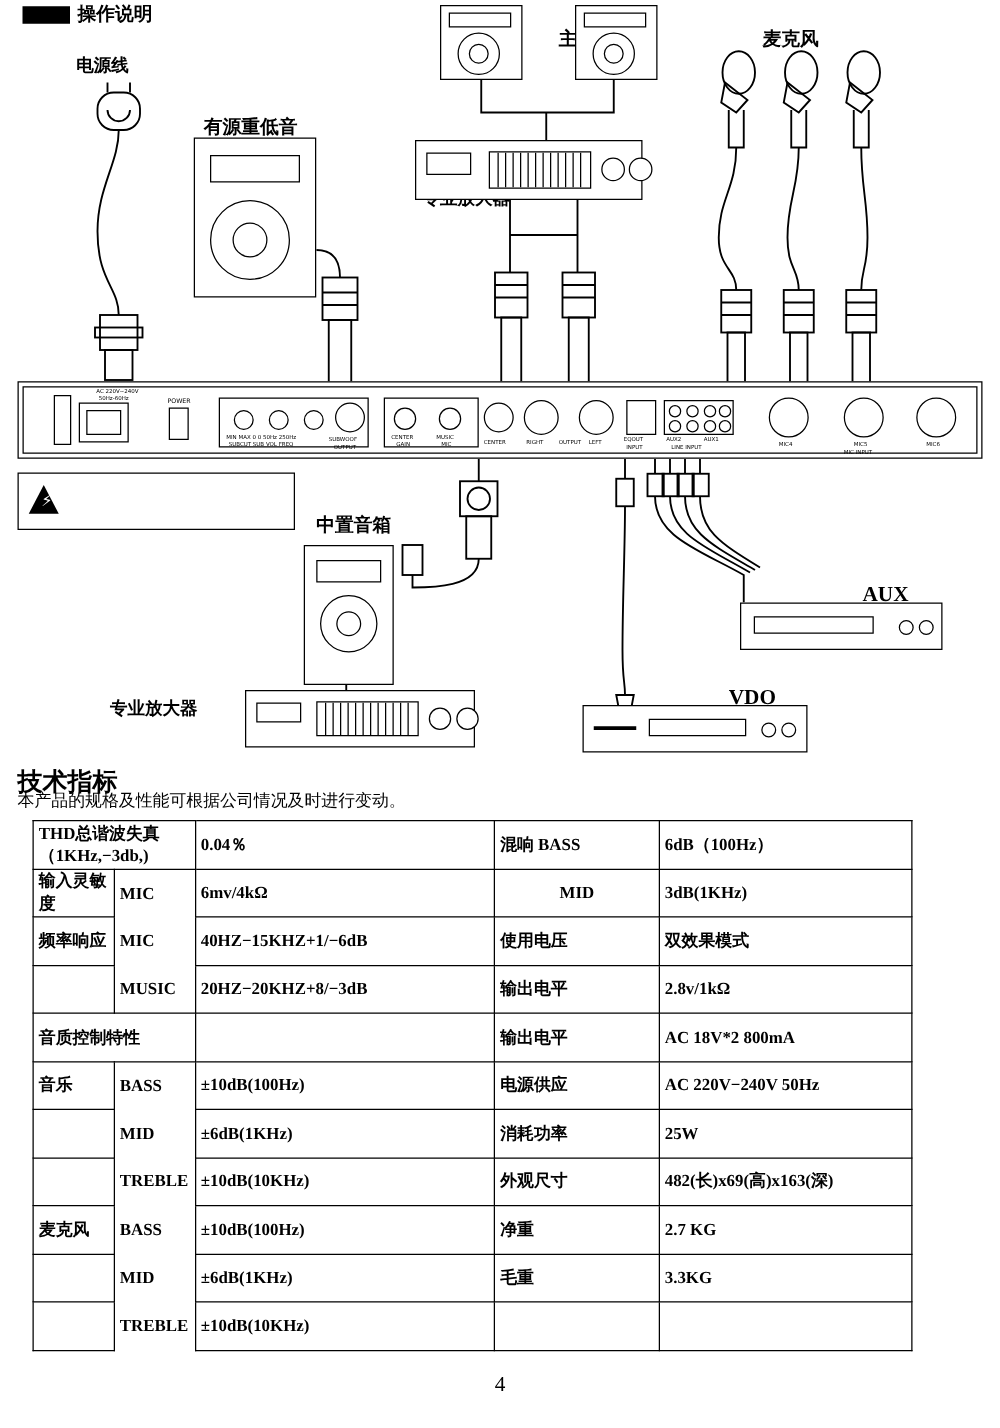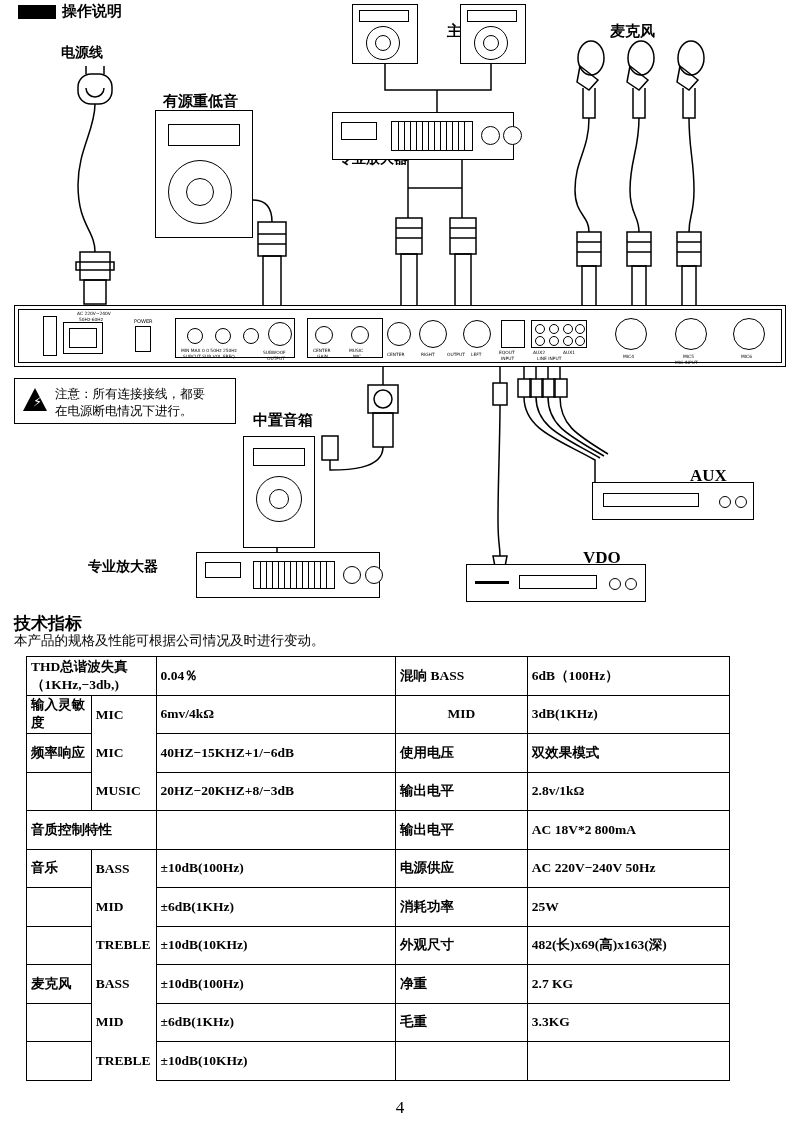--- a/index.html
+++ b/index.html
@@ -46,21 +46,21 @@
   .pknob{position:absolute;border:1px solid #000;border-radius:50%;box-sizing:border-box;}
   .pbox{position:absolute;border:1px solid #000;box-sizing:border-box;}
 
   
   .notice{position:absolute;left:14px;top:378px;width:222px;height:46px;border:1.5px solid #000;box-sizing:border-box;}
   .notice .tri{position:absolute;left:8px;top:9px;width:0;height:0;border-left:12px solid transparent;border-right:12px solid transparent;border-bottom:23px solid #000;}
   .notice .bolt{position:absolute;left:18px;top:16px;color:#fff;font-size:13px;line-height:13px;font-family:"DejaVu Sans",sans-serif;}
   .notice .ntext{position:absolute;left:40px;top:6px;font-size:12.5px;line-height:17px;font-family:"DejaVu Sans",sans-serif;}
 
   
-  .spec-title{position:absolute;left:14px;top:612px;font-size:17px;font-weight:bold;font-family:"DejaVu Sans",sans-serif;}
+  .spec-title{position:absolute;left:14px;top:612px;font-size:20px;font-weight:bold;font-family:"DejaVu Sans",sans-serif;}
   .spec-sub{position:absolute;left:14px;top:632px;font-size:13.5px;font-family:"DejaVu Sans",sans-serif;}
 
   table.spec{position:absolute;left:26px;top:656px;width:704px;border-collapse:collapse;table-layout:fixed;}
   table.spec td{border:1px solid #000;height:37.5px;font-size:13.5px;font-family:"Liberation Serif",serif;font-weight:bold;padding:0 4px;vertical-align:middle;}
   td.c1{width:116px;padding-left:12px;}
   td.c2{width:106px;padding-left:14px;}
   td.c3{width:222px;padding-left:18px;}
   td.c4{width:118px;padding-left:10px;}
   td.c5{width:186px;padding-left:14px;}
   .cjk{font-family:"DejaVu Sans",sans-serif;font-weight:bold;font-size:13px;}
@@ -269,24 +269,20 @@
     <div class="pknob" style="left:718px;top:12px;width:32px;height:32px;"></div>
     <div class="ptxt" style="left:608px;top:48px;">MIC4</div>
     <div class="ptxt" style="left:668px;top:48px;">MIC5</div>
     <div class="ptxt" style="left:726px;top:48px;">MIC6</div>
     <div class="ptxt" style="left:660px;top:54px;">MIC INPUT</div>
   </div>
 
   <div class="notice">
     <div class="tri"></div>
     <div class="bolt">⚡</div>
-    <div class="ntext">
-      <div>注意：所有连接接线，都要</div>
-      <div>在电源断电情况下进行。</div>
-    </div>
   </div>
 
   <div class="spk" style="left:243px;top:436px;width:72px;height:112px;"></div>
   <div class="box" style="left:253px;top:448px;width:52px;height:18px;"></div>
   <div class="cone" style="left:256px;top:476px;width:46px;height:46px;"></div>
   <div class="cone2" style="left:269px;top:489px;width:20px;height:20px;"></div>
 
   <div class="amp" style="left:196px;top:552px;width:184px;height:46px;">
     <div class="box" style="left:8px;top:9px;width:36px;height:16px;border-width:1.2px;"></div>
     <div style="position:absolute;left:56px;top:8px;width:82px;height:28px;border:1.2px solid #000;box-sizing:border-box;overflow:hidden;">

